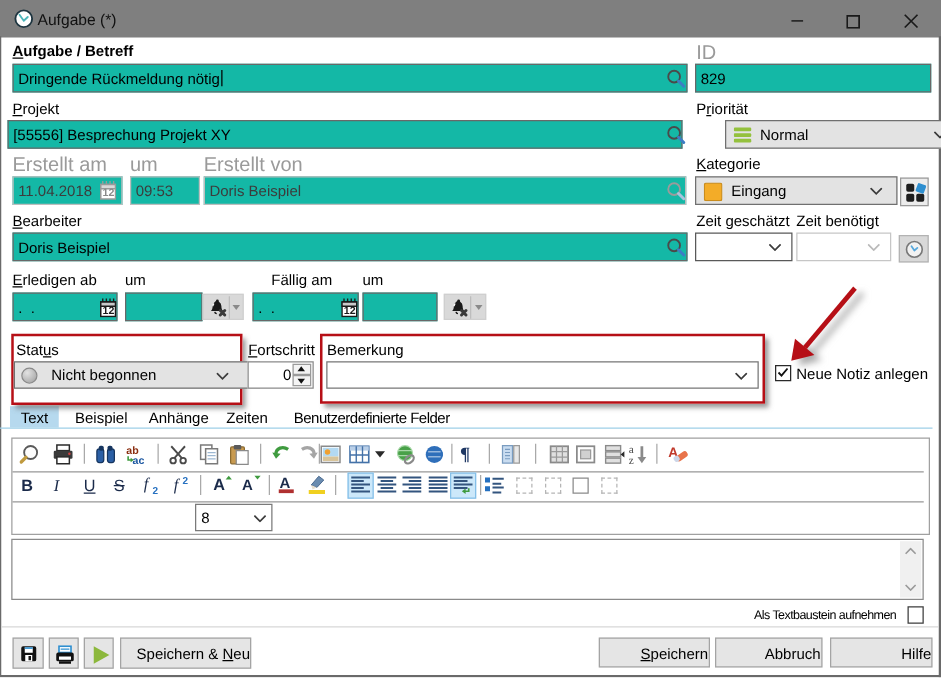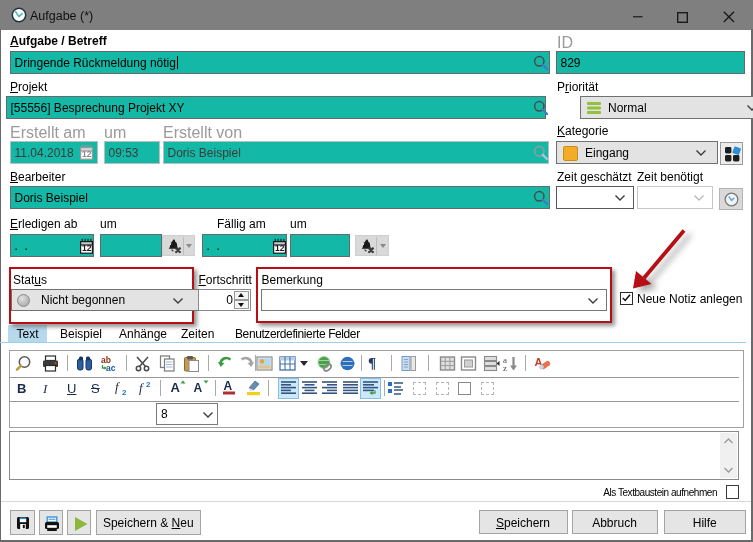--- a/index.html
+++ b/index.html
@@ -8,21 +8,21 @@
 .brd{position:absolute;background:#6a6a6a}
 .lbl{position:absolute;font-size:12px;color:#000;white-space:nowrap;height:14px}
 .glbl{position:absolute;font-size:16px;color:#9a9a9a;white-space:nowrap;height:14px}
 .txt{position:absolute;box-sizing:border-box;background:#14b8a6;border:1px solid #686868;font-size:12px;color:#000;padding:3.5px 0 0 3.5px;height:23px;white-space:nowrap}
 .dis{border-color:#bdbdbd;color:#3c3c3c}
 .cmb{position:absolute;box-sizing:border-box;background:#e3e3e3;border:1px solid #707070;height:23px}
 .cmbw{position:absolute;box-sizing:border-box;background:#fff;border:1px solid #595959;height:23px}
 .cmbd{position:absolute;box-sizing:border-box;background:#fff;border:1px solid #c6c6c6;height:23px}
 .ctext{position:absolute;font-size:12px;color:#000;top:4px;white-space:nowrap}
 .chev{position:absolute;top:8px;width:10px;height:6px}
-.btn{position:absolute;box-sizing:border-box;background:#e5e5e5;border:1px solid #a4a4a4;font-size:12px;color:#000;text-align:center}
+.btn{position:absolute;box-sizing:border-box;background:#e5e5e5;border:1px solid #a4a4a4;font-size:12px;color:#000;text-align:right}
 .redrect{position:absolute;border:2.5px solid #b60f16;box-shadow:3px 3px 4px rgba(105,105,105,.7)}
 .sepv{position:absolute;width:1px;height:16px;background:#a9a9a9}
 .ico{position:absolute;width:17px;height:17px}
 .mag{z-index:6}
 u{text-decoration:underline}
 </style></head>
 <body>
 <div id="win">
 
   <div id="titlebar">

